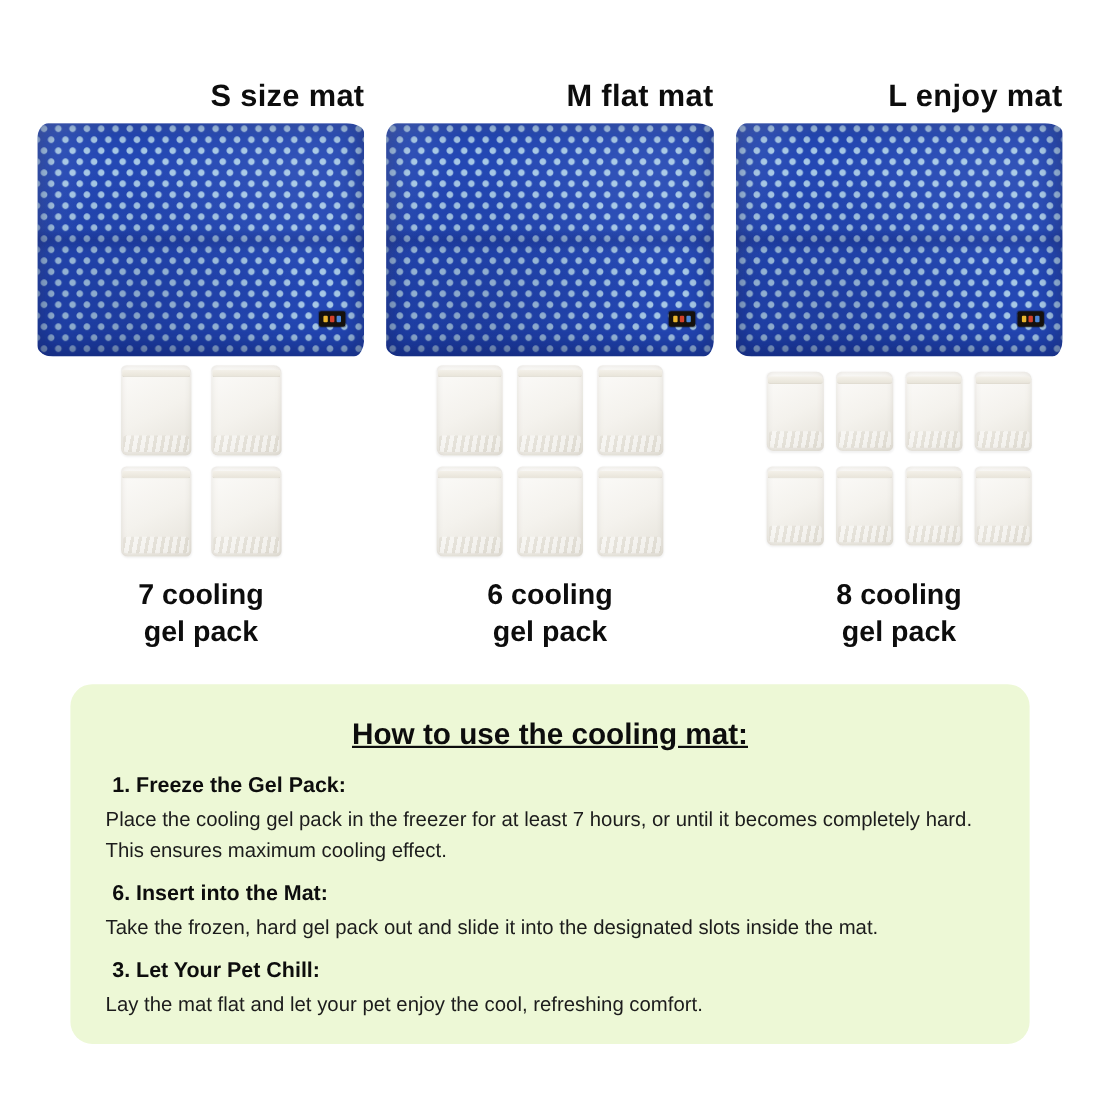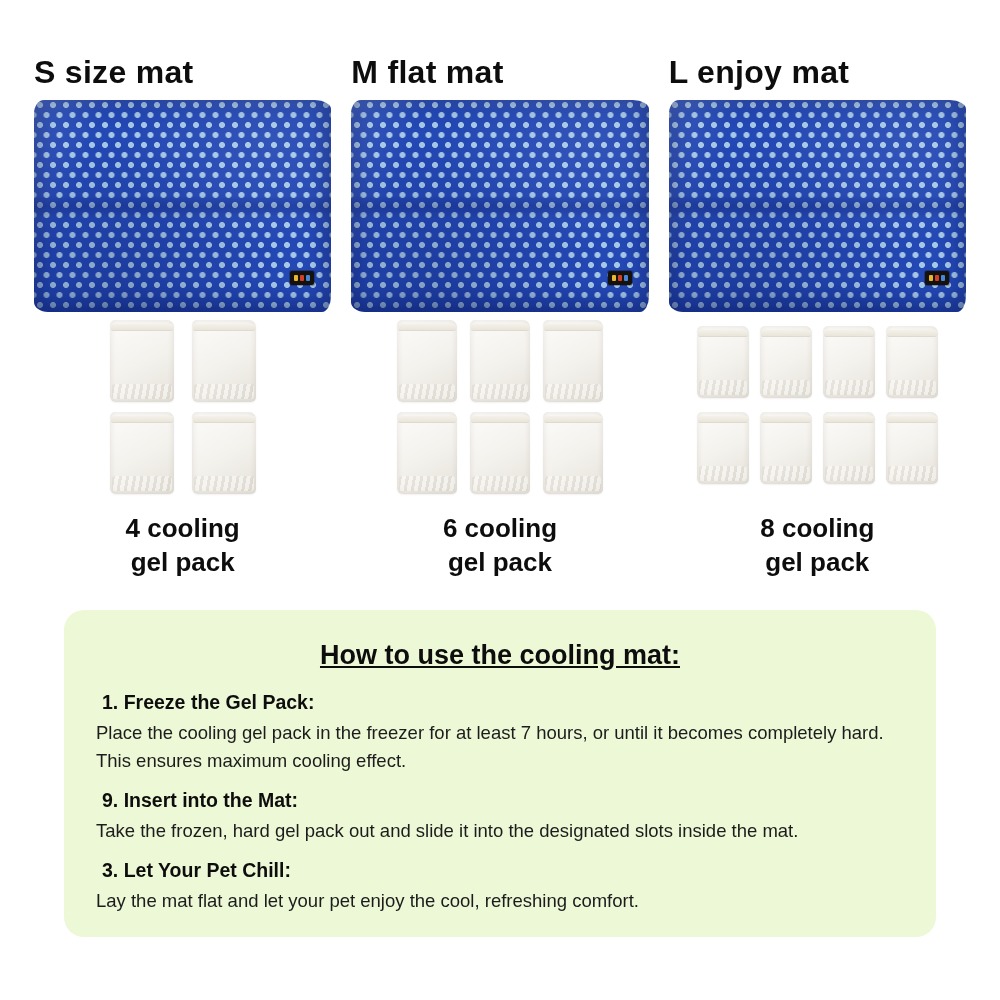--- a/index.html
+++ b/index.html
@@ -22,22 +22,22 @@
   html,body{background:#ffffff;}
   .page{
     width:1000px;height:1000px;background:#ffffff;position:relative;overflow:hidden;
     font-family:"Liberation Sans","DejaVu Sans",sans-serif;color:var(--ink);
   }
   .columns{
     display:flex;gap:20px;padding:54px 34px 0;
   }
   .product-col{flex:1;min-width:0;}
   .size-heading{
-    text-align:left;font-size:32px;font-weight:800;letter-spacing:.3px;
-    color:var(--ink);margin:0 0 9px;white-space:nowrap;
+    text-align:right;font-size:28px;font-weight:800;letter-spacing:.3px;
+    color:var(--ink);margin:17px 0 9px;white-space:nowrap;
   }
   
   .mat{
     position:relative;height:212px;width:100%;
     background-color:var(--mat-blue);
     background-image:
       radial-gradient(circle at 6px 5px, var(--mat-dot) 2.6px, rgba(0,0,0,0) 3.4px),
       radial-gradient(circle at 6px 5px, var(--mat-dot) 2.6px, rgba(0,0,0,0) 3.4px);
     background-size:13px 20px,13px 20px;
     background-position:0 0,6.5px 10px;
@@ -131,21 +131,21 @@
             <i class="a3"></i>
         </span>
       </div>
       <div class="packs" data-cols="2">
           <div class="pack"></div>
           <div class="pack"></div>
           <div class="pack"></div>
           <div class="pack"></div>
         </div>
       <div class="pack-label">
-        <span>4 cooling</span>
+        <span>7 cooling</span>
         <span>gel pack</span>
       </div>
     </section>
 
     <section class="product-col">
       <h2 class="size-heading">M flat mat</h2>
       <div class="mat">
         <span class="brand-tag">
           <i class="a1"></i>
             <i class="a2"></i>
@@ -195,21 +195,21 @@
 
   <div class="howto">
     <h1 class="howto-title">How to use the cooling mat:</h1>
 
     <div class="step">
       <h3 class="step-heading">1. Freeze the Gel Pack:</h3>
       <p class="step-body">Place the cooling gel pack in the freezer for at least 7 hours, or until it becomes completely hard. This ensures maximum cooling effect.</p>
     </div>
 
     <div class="step">
-      <h3 class="step-heading">9. Insert into the Mat:</h3>
+      <h3 class="step-heading">6. Insert into the Mat:</h3>
       <p class="step-body">Take the frozen, hard gel pack out and slide it into the designated slots inside the mat.</p>
     </div>
 
     <div class="step">
       <h3 class="step-heading">3. Let Your Pet Chill:</h3>
       <p class="step-body">Lay the mat flat and let your pet enjoy the cool, refreshing comfort.</p>
     </div>
   </div>
 
 </div>

